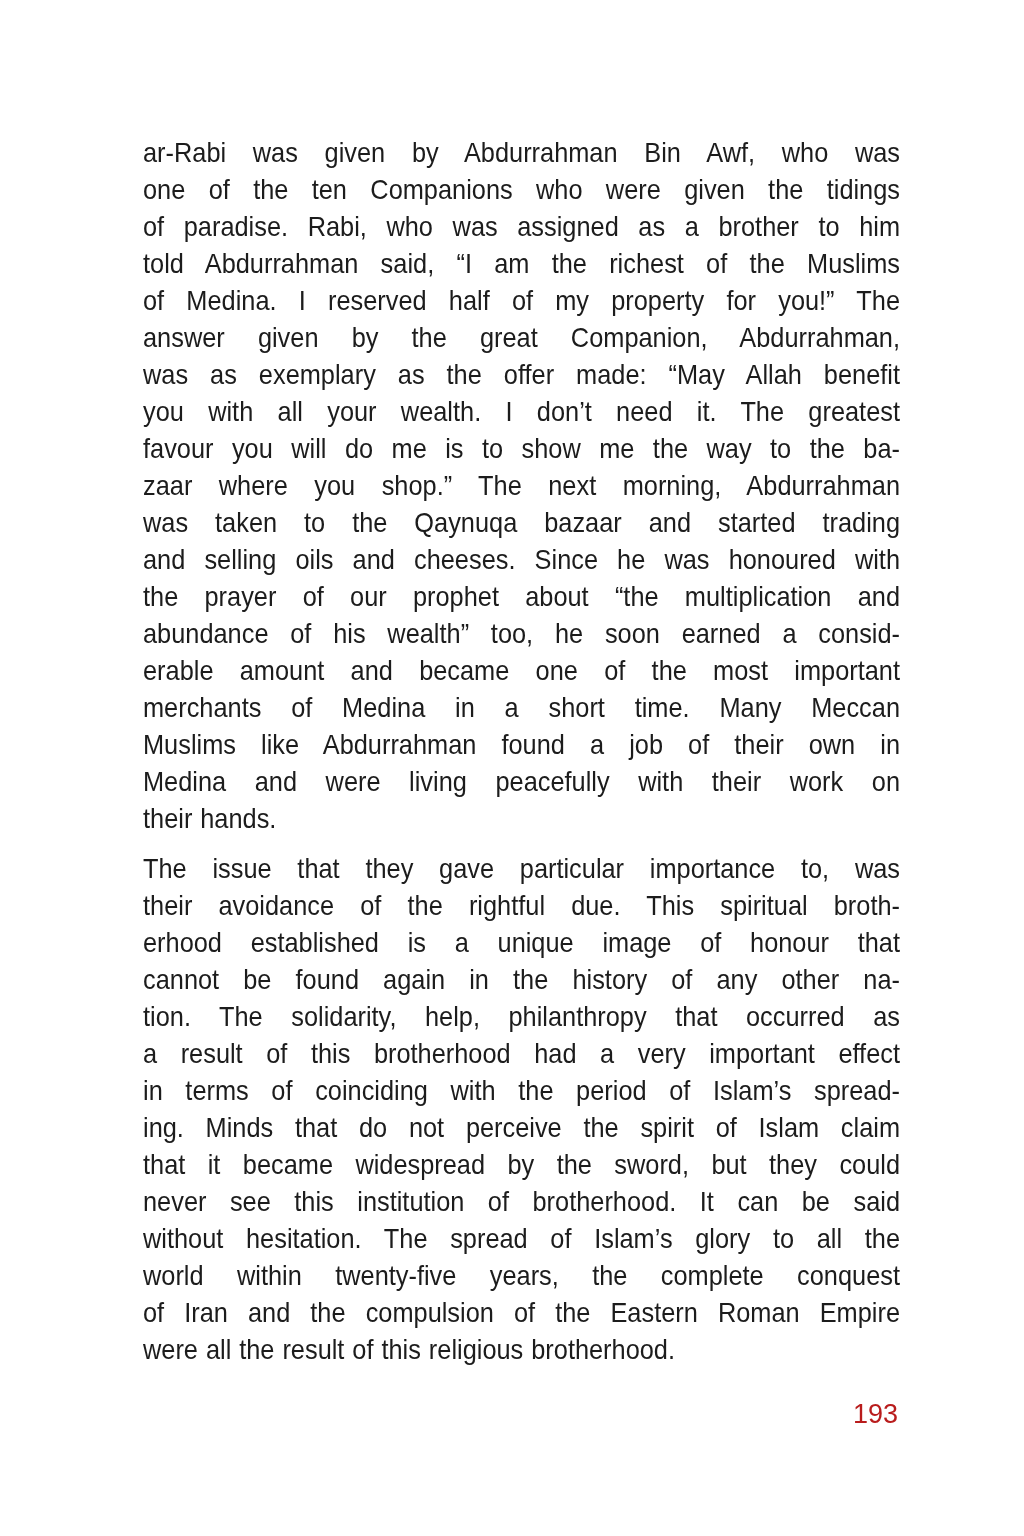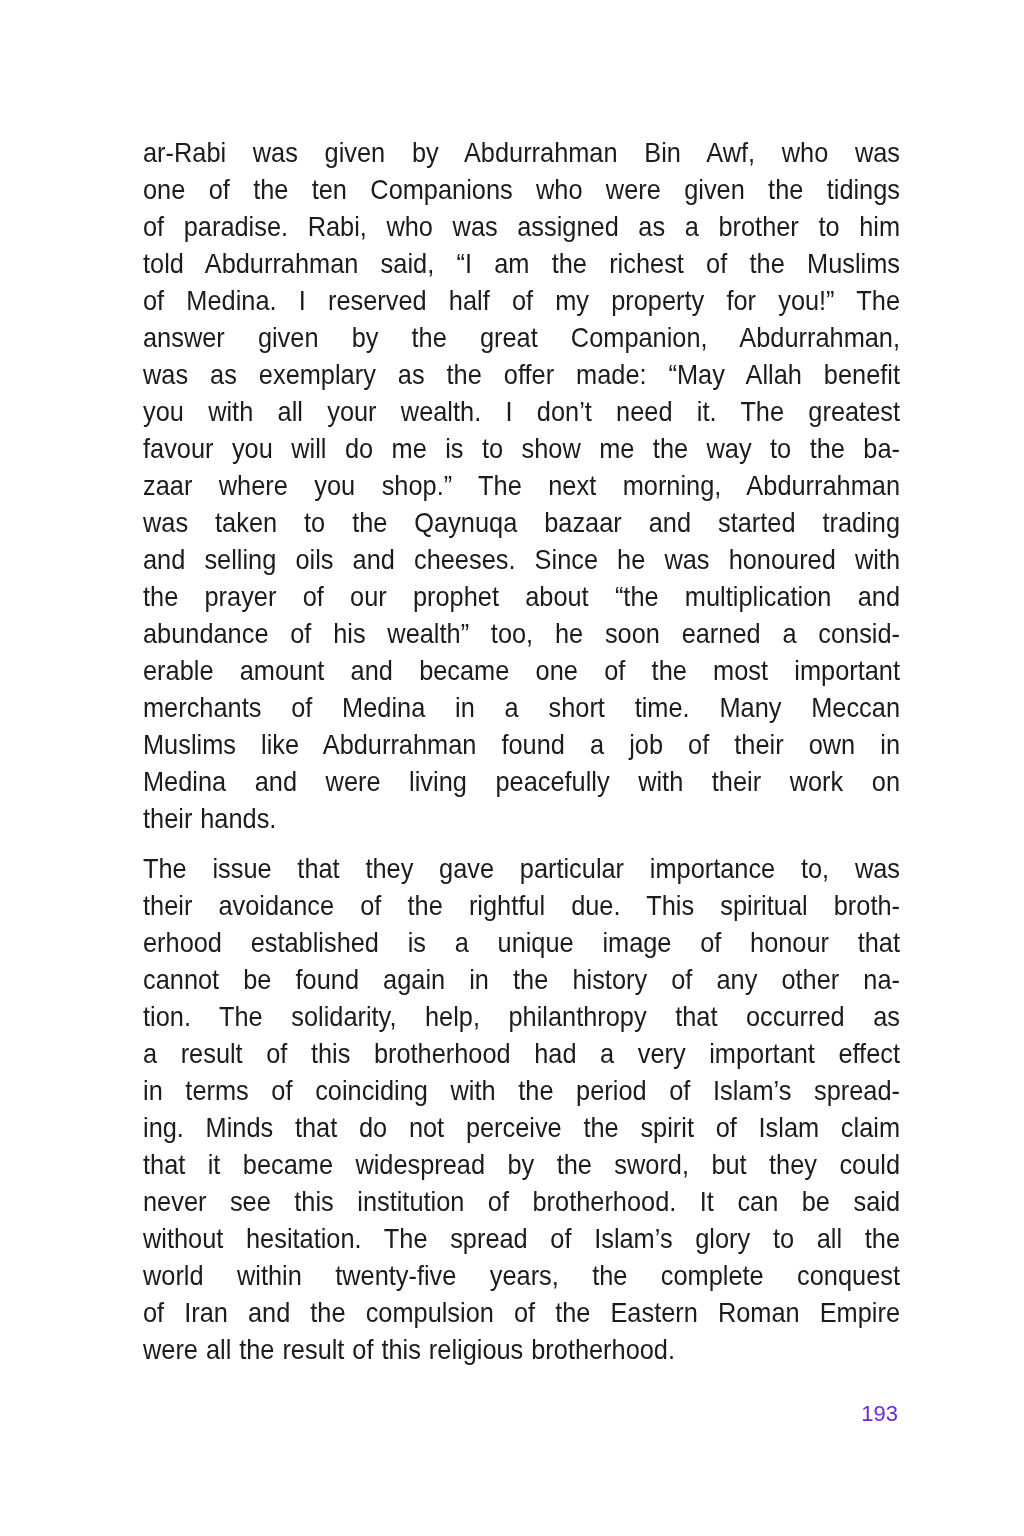--- a/index.html
+++ b/index.html
@@ -32,23 +32,23 @@
     word-spacing: 1px;
   }
   .line.para-last {
     text-align: left;
     text-align-last: left;
   }
   .page-number {
     position: absolute;
     top: 1398px;
     right: 126px;
-    font-size: 22px;
+    font-size: 27px;
     line-height: 32px;
-    color: #6d28d9;
+    color: #b91c1c;
   }
 </style>
 </head>
 <body style="background: rgb(255, 255, 255);">
 
 <div class="page">
   <div class="text-block" id="text-block" style="color: rgb(28, 28, 28);">
       <div class="paragraph">
         <div class="line">ar-Rabi was given by Abdurrahman Bin Awf, who was</div>
         <div class="line">one of the ten Companions who were given the tidings</div>

